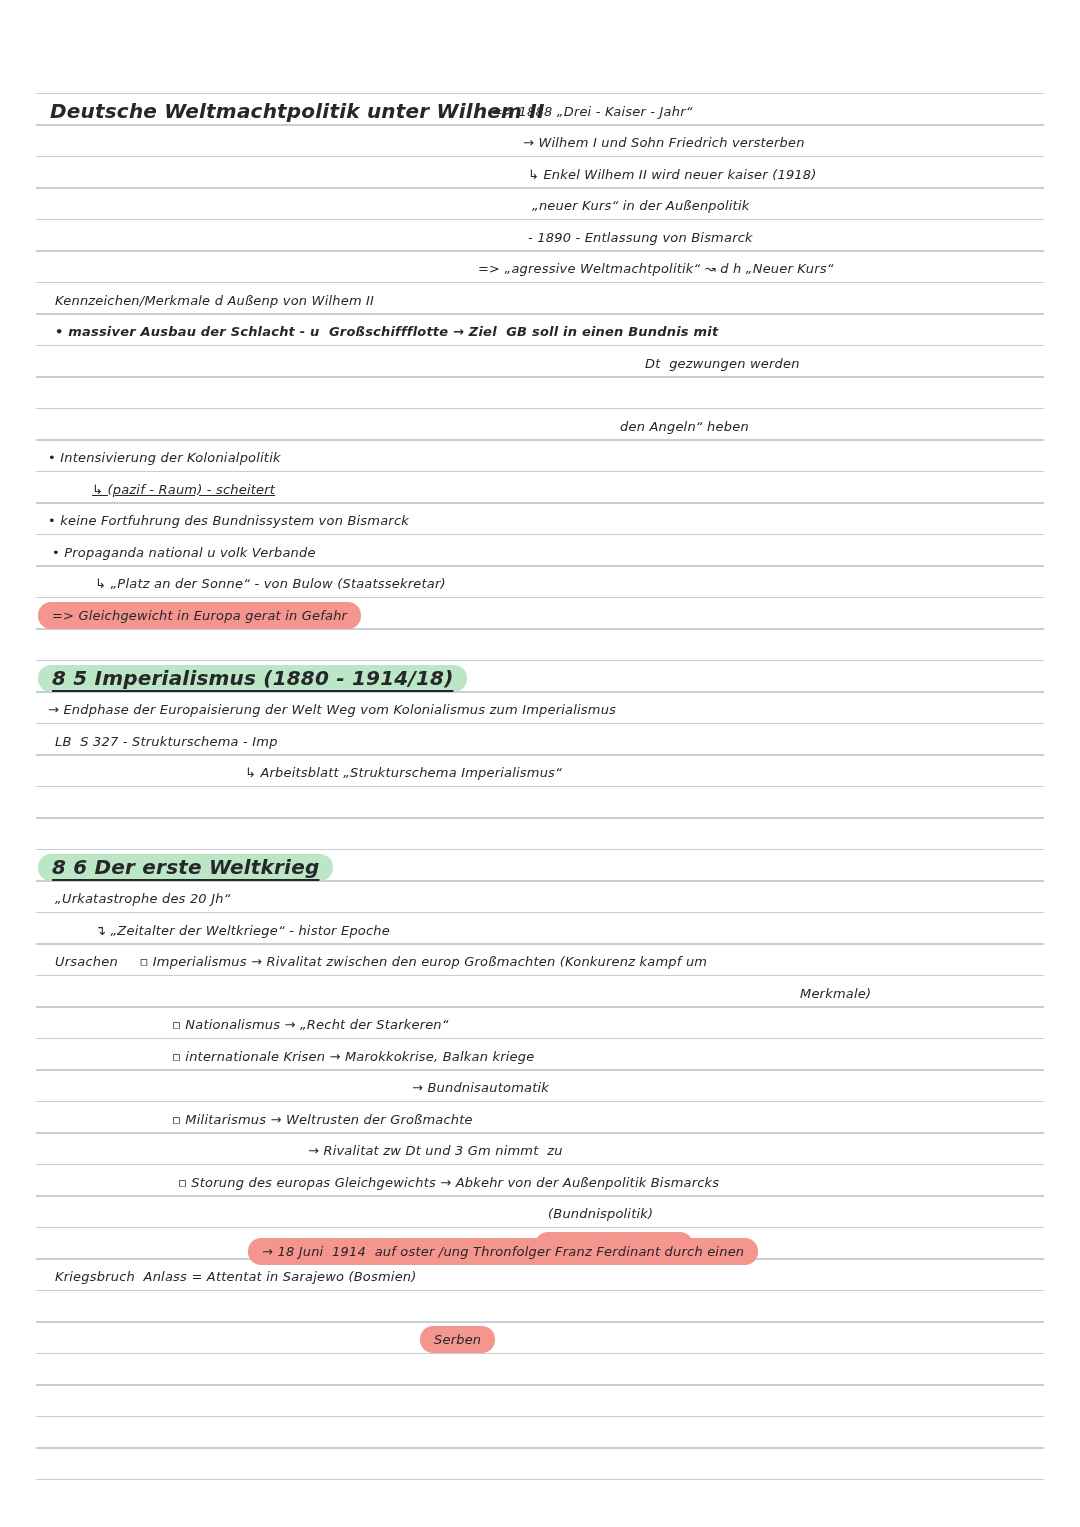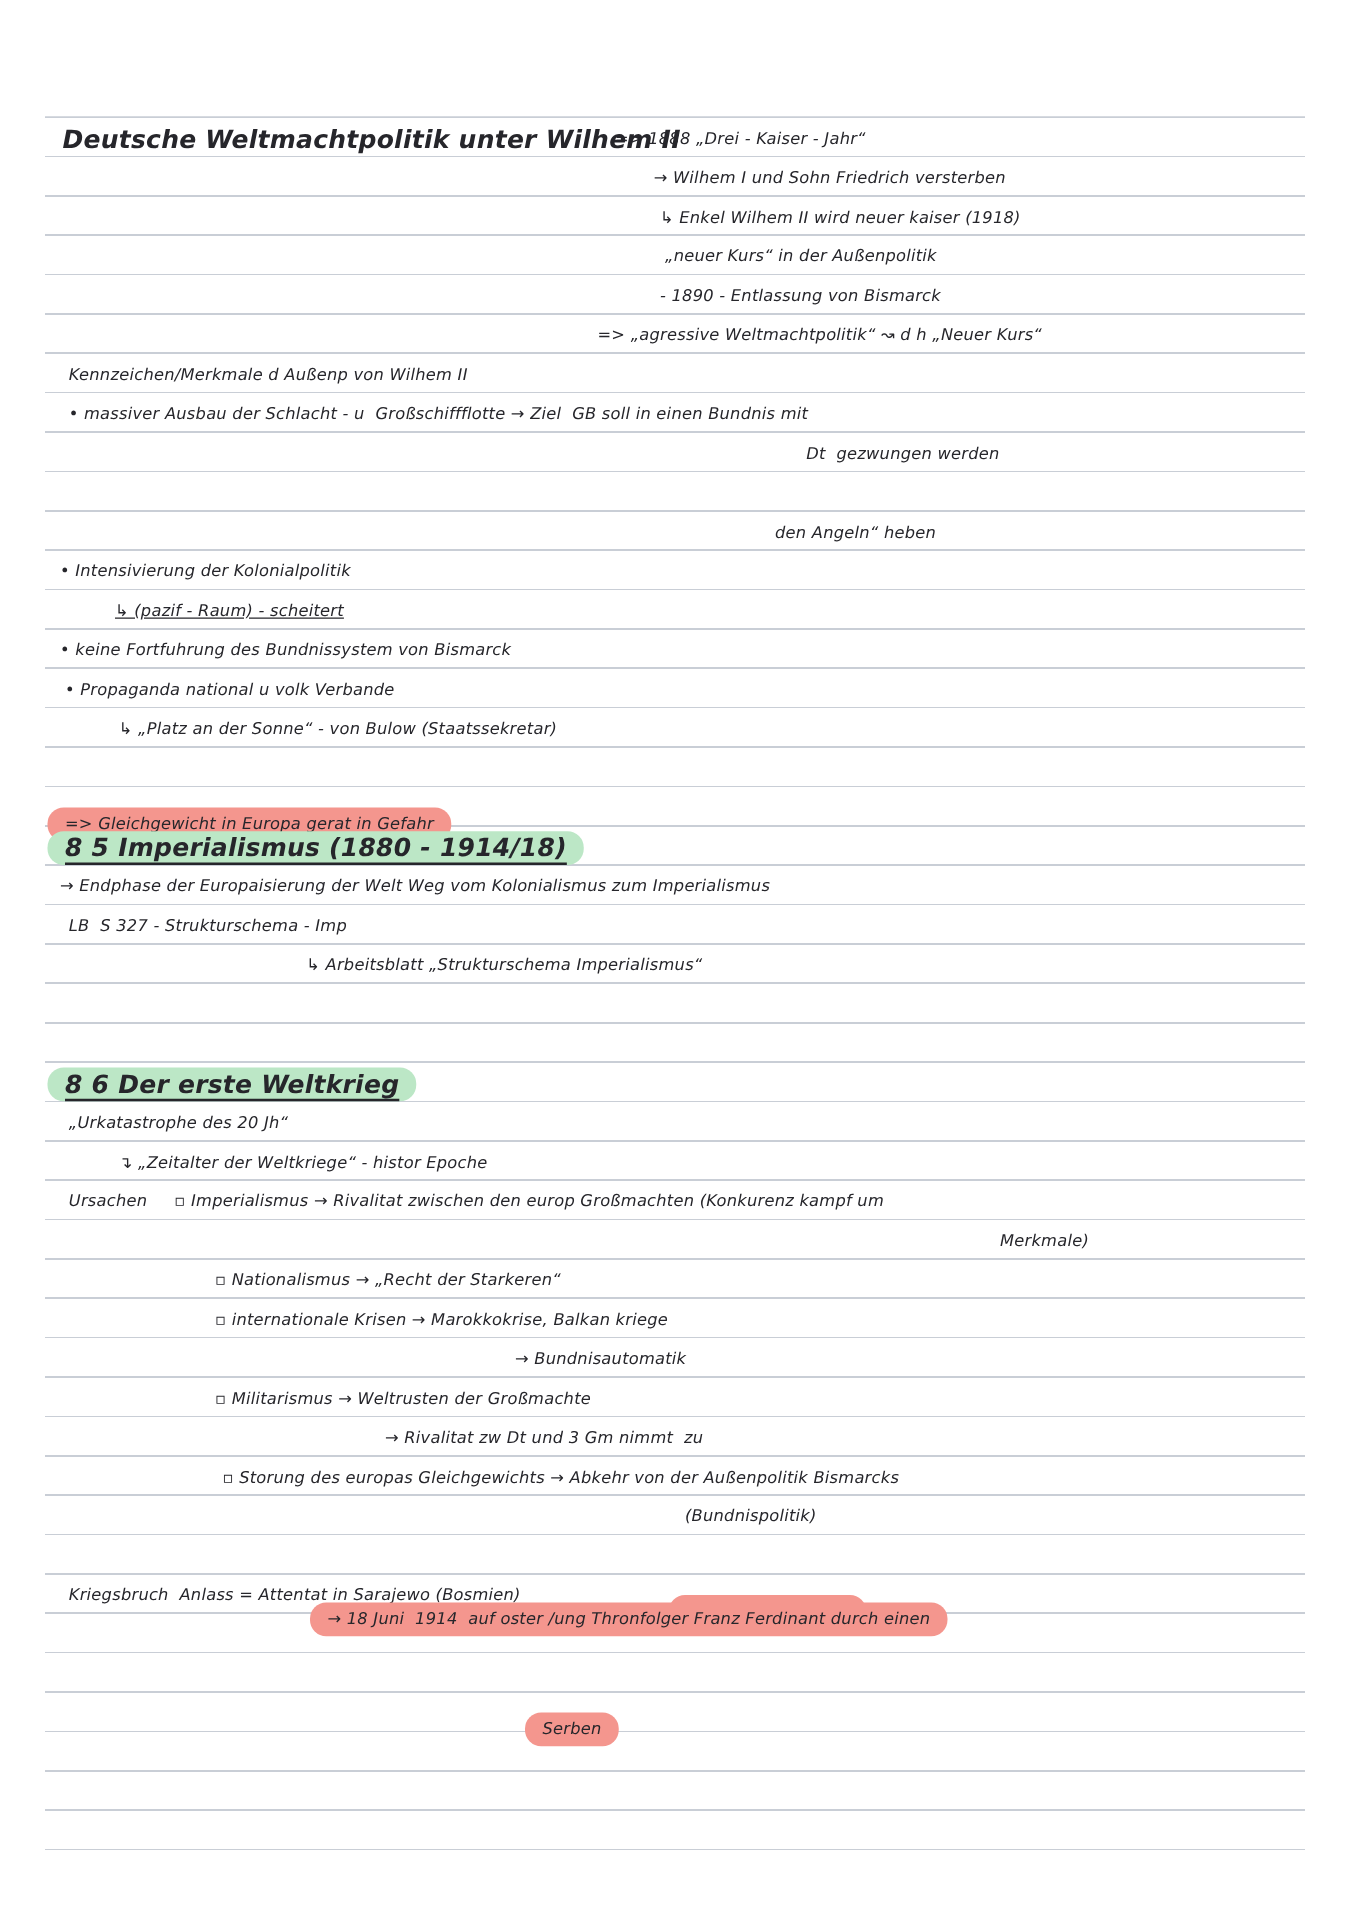--- a/index.html
+++ b/index.html
@@ -35,21 +35,20 @@
   .line.b { font-weight: bold; }
   .line.ul {
     text-decoration: underline;
     text-underline-offset: 5px;
     text-decoration-thickness: 1.5px;
   }
   .line.hl-red {
     background: var(--red);
     border-radius: 13px;
     padding: 0 14px;
-    margin-top: 44px;
   }
   .line.hl-green {
     background: var(--green);
     border-radius: 13px;
     padding: 0 14px;
   }
 </style>
 </head>
 <body>
 
@@ -57,21 +56,21 @@
   <div class="ruling" style="left: 36px; width: 1008px; top: 93px; height: 1388px; background-image: repeating-linear-gradient(rgb(201, 206, 214) 0px, rgb(201, 206, 214) 1.3px, transparent 1.3px, transparent 31.5px);"></div>
   <div class="notes">
       <div class="line b" style="top: 97.5px; left: 50px; font-size: 20px;">Deutsche Weltmachtpolitik unter Wilhem II</div>
       <div class="line" style="top: 97.5px; left: 492px;">=&gt; 1888 „Drei - Kaiser - Jahr“</div>
       <div class="line" style="top: 129px; left: 523px;">→ Wilhem I und Sohn Friedrich versterben</div>
       <div class="line" style="top: 160.5px; left: 528px;">↳ Enkel Wilhem II wird neuer kaiser (1918)</div>
       <div class="line" style="top: 192px; left: 532px;">„neuer Kurs“ in der Außenpolitik</div>
       <div class="line" style="top: 223.5px; left: 528px;">- 1890 - Entlassung von Bismarck</div>
       <div class="line" style="top: 255px; left: 478px;">=&gt; „agressive Weltmachtpolitik“ ↝ d h „Neuer Kurs“</div>
       <div class="line" style="top: 286.5px; left: 55px;">Kennzeichen/Merkmale d Außenp von Wilhem II</div>
-      <div class="line" style="top: 318px; left: 55px;">• massiver Ausbau der Schlacht - u  Großschiffflotte → Ziel  GB soll in einen Bundnis mit</div>
+      <div class="line" style="top: 318px; left: 55px; font-weight: bold;">• massiver Ausbau der Schlacht - u  Großschiffflotte → Ziel  GB soll in einen Bundnis mit</div>
       <div class="line" style="top: 349.5px; left: 645px;">Dt  gezwungen werden</div>
       <div class="line" style="top: 412.5px; left: 620px;">den Angeln“ heben</div>
       <div class="line" style="top: 444px; left: 48px;">• Intensivierung der Kolonialpolitik</div>
       <div class="line" style="top: 475.5px; left: 92px; text-decoration: underline;">↳ (pazif - Raum) - scheitert</div>
       <div class="line" style="top: 538.5px; left: 52px;">• Propaganda national u volk Verbande</div>
       <div class="line" style="top: 507px; left: 48px;">• keine Fortfuhrung des Bundnissystem von Bismarck</div>
       <div class="line" style="top: 570px; left: 95px;">↳ „Platz an der Sonne“ - von Bulow (Staatssekretar)</div>
       <div class="line hl-red" style="top: 601.5px; left: 38px;">=&gt; Gleichgewicht in Europa gerat in Gefahr</div>
       <div class="line b ul hl-green" style="top: 664.5px; left: 38px; font-size: 20px;">8 5 Imperialismus (1880 - 1914/18)</div>
       <div class="line" style="top: 696px; left: 48px;">→ Endphase der Europaisierung der Welt Weg vom Kolonialismus zum Imperialismus</div>

